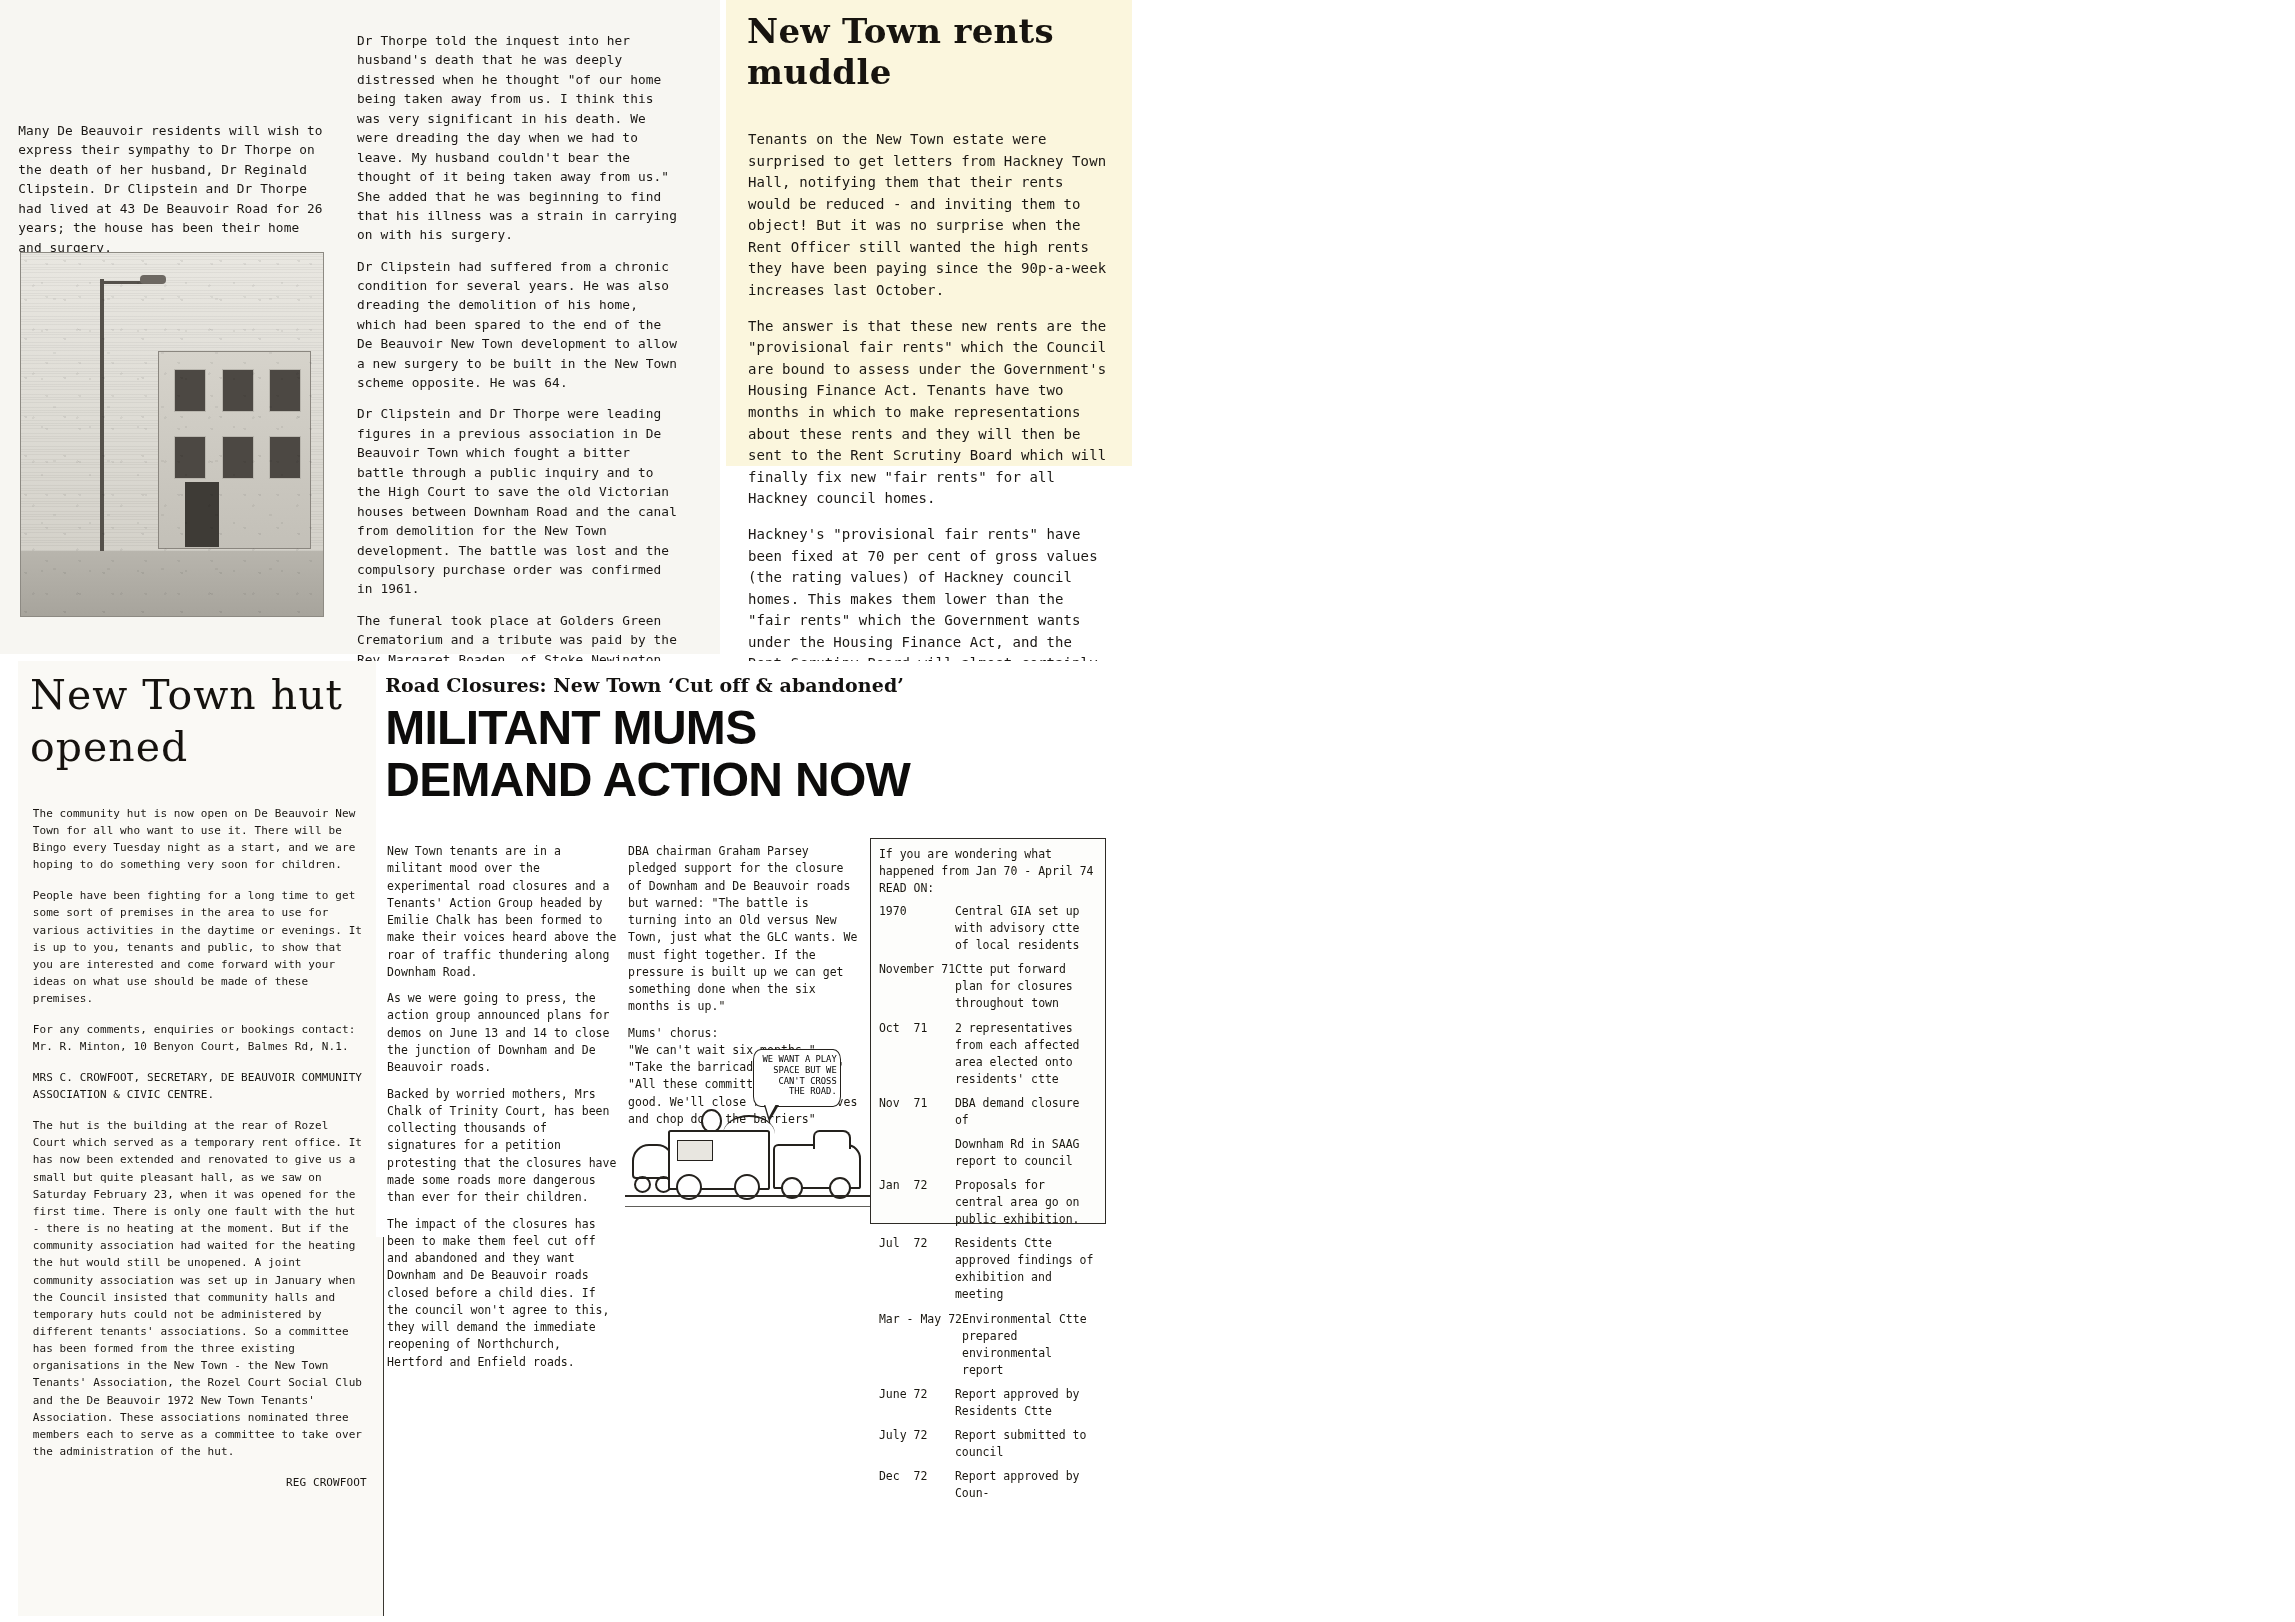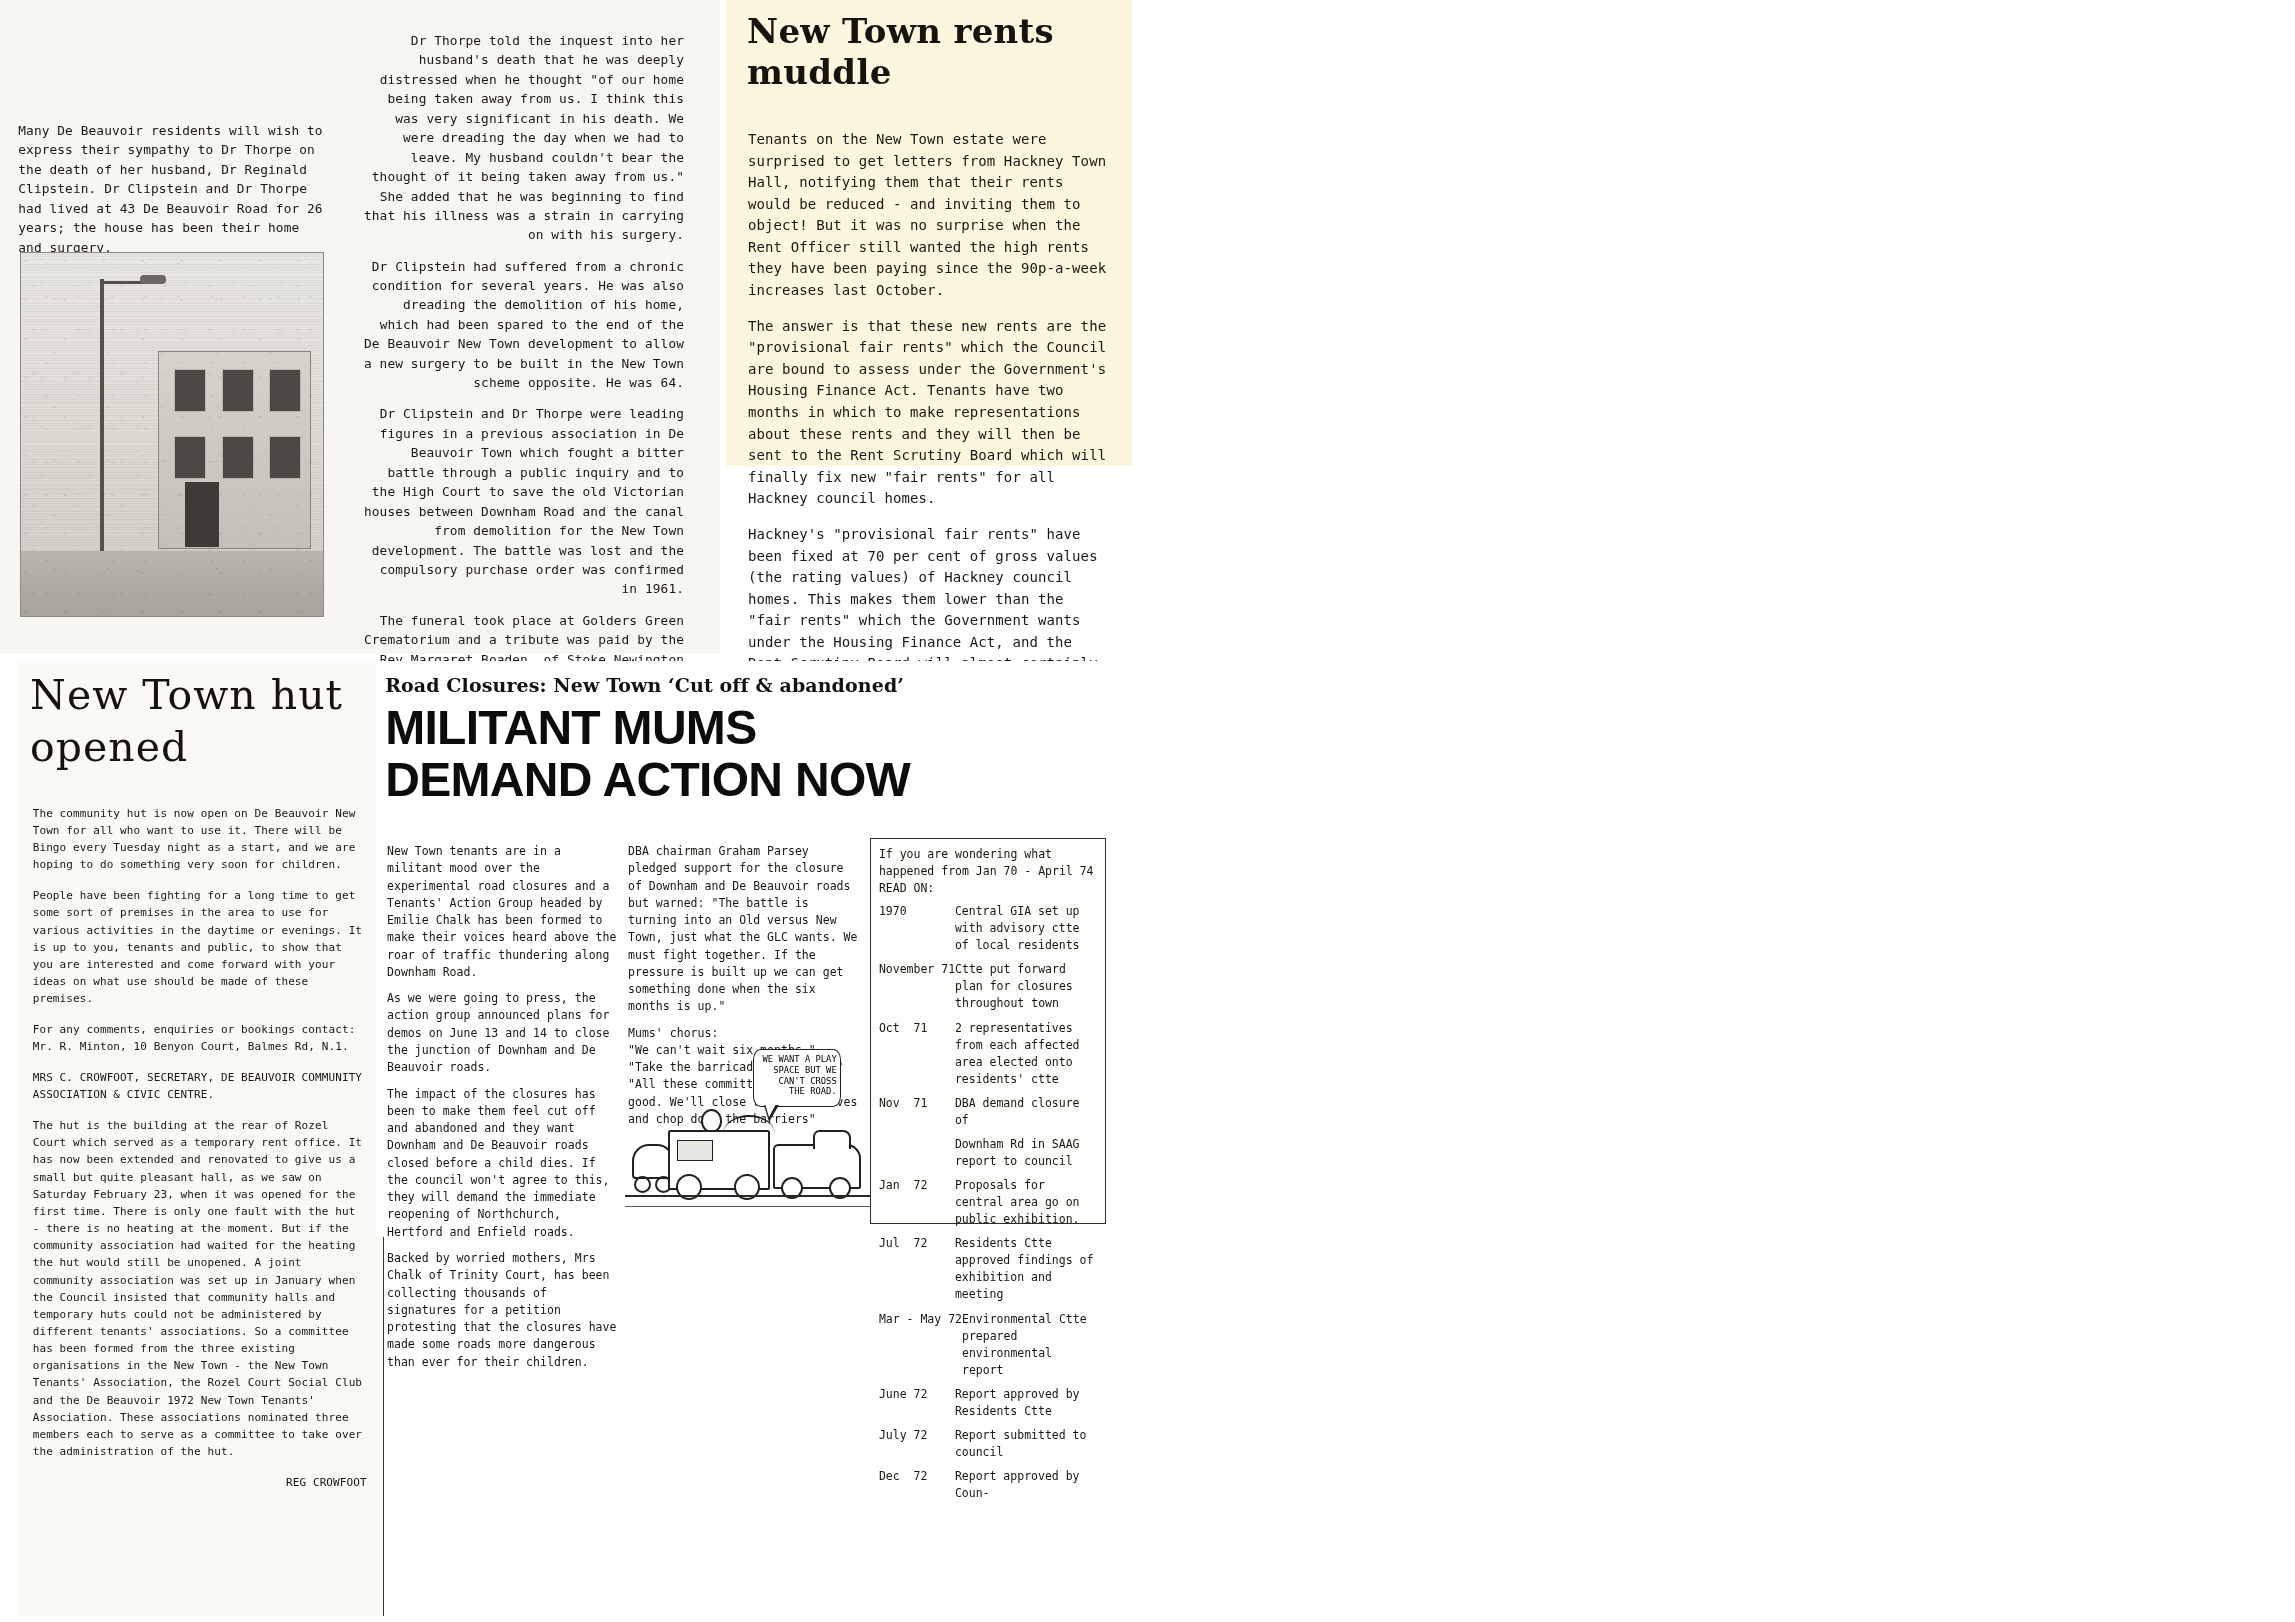--- a/index.html
+++ b/index.html
@@ -53,21 +53,21 @@
   #clip-doctor .col2 {
     position: absolute;
     left: 357px;
     top: 31px;
     width: 327px;
     font-size: 12.8px;
     line-height: 1.52;
     color: #1a1714;
     letter-spacing: 0.1px;
   }
-  #clip-doctor .col2 p { margin: 0 0 11.8px 0; text-align: right; }
+  #clip-doctor .col2 p { margin: 0 0 11.8px 0; }
   .photo {
     position: absolute;
     left: 19.6px;
     top: 252px;
     width: 302px;
     height: 363px;
     background:
       repeating-linear-gradient(0deg, rgba(0,0,0,0.045) 0px, rgba(0,0,0,0.045) 0.7px, rgba(0,0,0,0) 0.7px, rgba(0,0,0,0) 2.6px),
       linear-gradient(180deg, #e9e7e1 0%, #dedcd5 45%, #cfccc4 100%);
     border: 0.7px solid #8d8a83;
@@ -504,22 +504,22 @@
 <div class="clip" id="clip-mums">
   <div class="kicker">Road  Closures: New Town ‘Cut off &amp; abandoned’</div>
   <div class="hd">
     <div>MILITANT MUMS</div>
     <div>DEMAND ACTION NOW</div>
   </div>
 
   <div class="col colA">
     <p>New Town tenants are in a militant mood over the experimental road closures and a Tenants' Action Group headed by Emilie Chalk has been formed to make their voices heard above the roar of traffic thundering along Downham Road.</p>
     <p>As we were going to press, the action group announced plans for demos on June 13 and 14 to close the junction of Downham and De Beauvoir roads.</p>
+    <p>Backed by worried mothers, Mrs Chalk of Trinity Court, has been collecting thousands of signatures for a petition protesting that the closures have made some roads more dangerous than ever for their children.</p>
     <p>The impact of the closures has been to make them feel cut off and abandoned and they want Downham and De Beauvoir roads closed before a child dies.  If the council won't agree to this, they will demand the immediate reopening of Northchurch, Hertford and Enfield roads.</p>
-    <p>Backed by worried mothers, Mrs Chalk of Trinity Court, has been collecting thousands of signatures for a petition protesting that the closures have made some roads more dangerous than ever for their children.</p>
   </div>
 
   <div class="col colB">
     <p>DBA chairman Graham Parsey pledged support for the closure of Downham and De Beauvoir roads but warned: "The battle is turning into an Old versus New Town, just what the GLC wants.  We must fight together.  If the pressure is built up we can get something done when the six months is up."</p>
     <p style="margin-bottom:0">Mums' chorus:</p>
     <p style="margin-bottom:0">"We can't wait six months."</p>
     <p style="margin-bottom:0">"Take the barricades down now!"</p>
     <p>"All these committees are no good.  We'll close roads ourselves and chop down the barriers"</p>
   </div>
 

